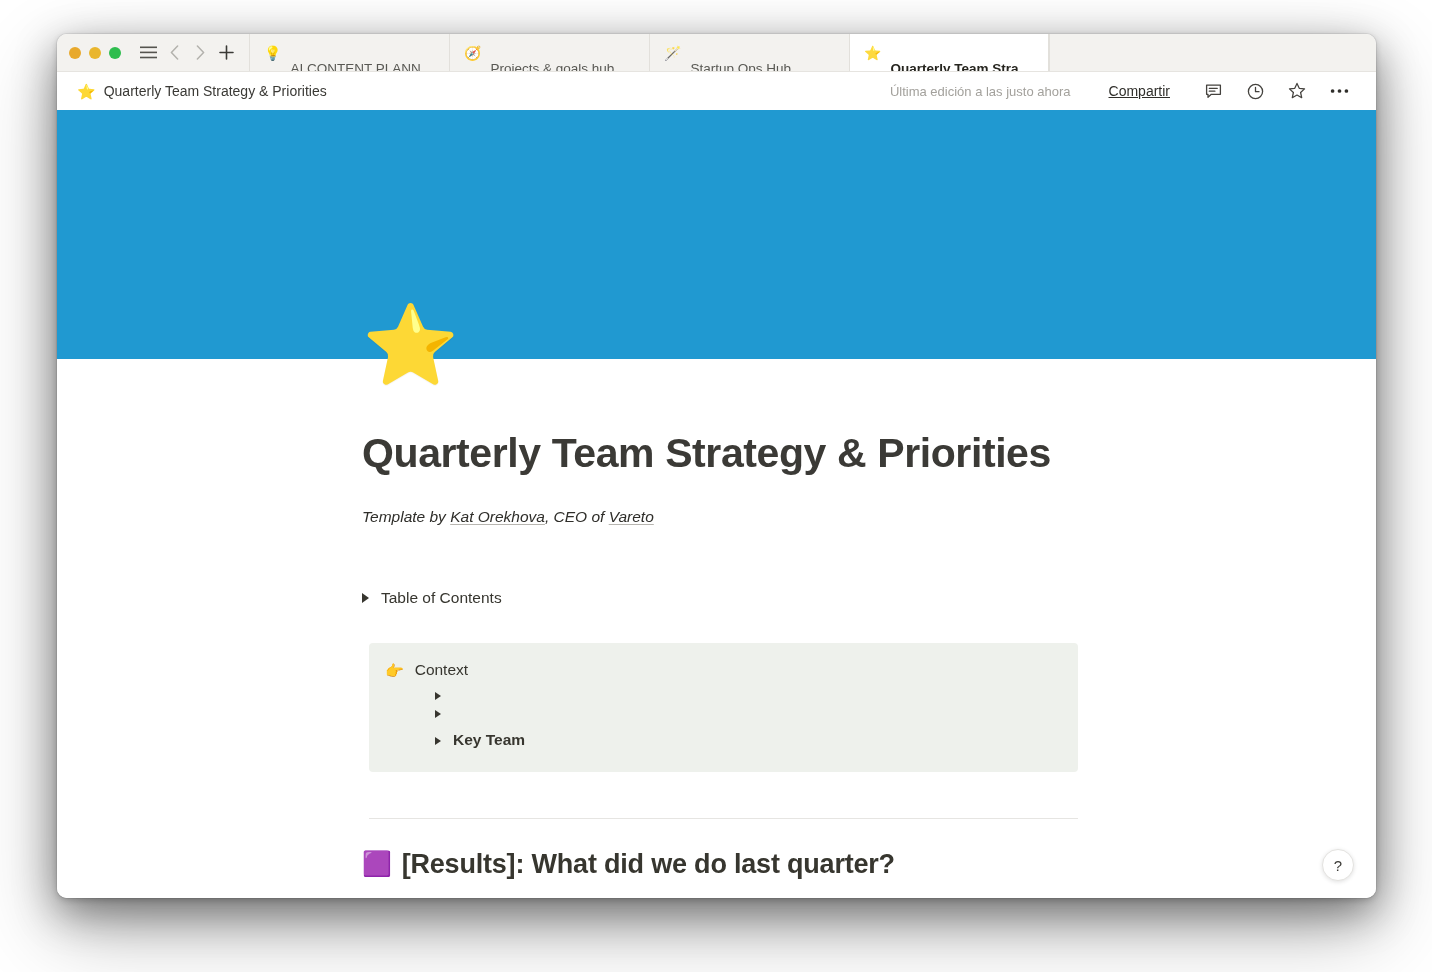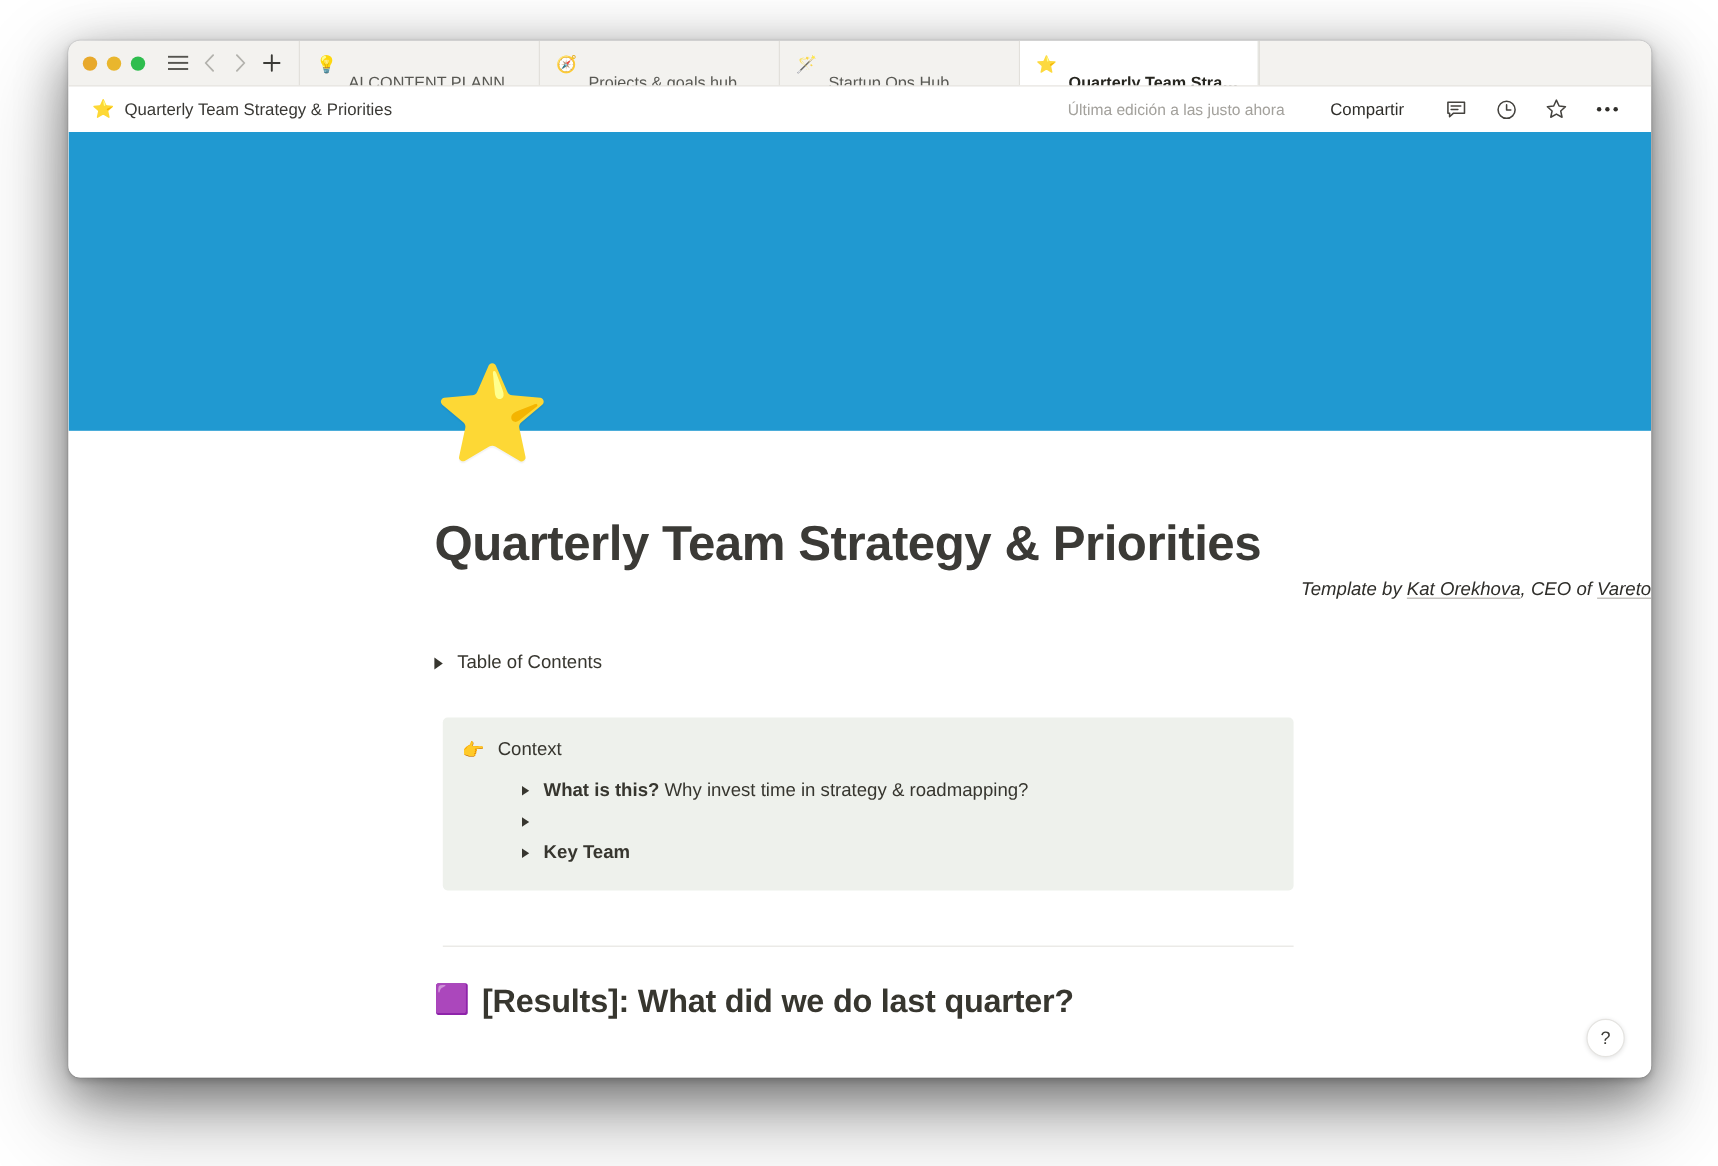--- a/index.html
+++ b/index.html
@@ -139,20 +139,21 @@
     color: #a3a19c;
     margin-right: 18px;
     white-space: nowrap;
   }
   .share {
     font-size: 14px;
     color: #2f2e2a;
     padding: 4px 8px;
     white-space: nowrap;
     margin-right: 8px;
+    text-decoration: underline;
   }
   .hicon {
     width: 30px; height: 28px;
     display: flex; align-items: center; justify-content: center;
     color: #44423e;
   }
   .hicon.dots { letter-spacing: 1px; font-size: 17px; color: #2f2e2a; }
 
   
   .page {
@@ -184,35 +185,34 @@
   .doc-title {
     margin-top: 72px;
     font-size: 41px;
     line-height: 1.12;
     font-weight: bold;
     letter-spacing: -0.4px;
     color: #3b3a36;
   }
 
   .byline {
-    margin-top: 6px;
+    margin-top: 31px;
     font-size: 15.5px;
     font-style: italic;
     color: #2f2e2a;
-    text-align: right;
   }
   .byline a {
     color: #2f2e2a;
     text-decoration: underline;
     text-decoration-color: #b7b5b0;
     text-underline-offset: 2px;
   }
 
   .toc {
-    margin-top: 43px;
+    margin-top: 63px;
     display: flex;
     align-items: center;
     gap: 12px;
     font-size: 15.5px;
     color: #37362f;
   }
   .tri {
     width: 0; height: 0;
     border-left: 7px solid #37362f;
     border-top: 5px solid transparent;
@@ -406,21 +406,20 @@
 
         <div class="callout">
           <div class="callout-head">
             <span class="ce">👉</span>
             <span>Context</span>
           </div>
           <div class="callout-list">
 
             <div class="callout-item">
               <span class="tri sm"></span>
-              <span><b>What is this?</b><span> Why invest time in strategy &amp; roadmapping?</span></span>
             </div>
 
             <div class="callout-item">
               <span class="tri sm"></span>
             </div>
 
 
             <div class="callout-item">
               <span class="tri sm"></span>
               <span><b>Key Team</b><span></span></span>

